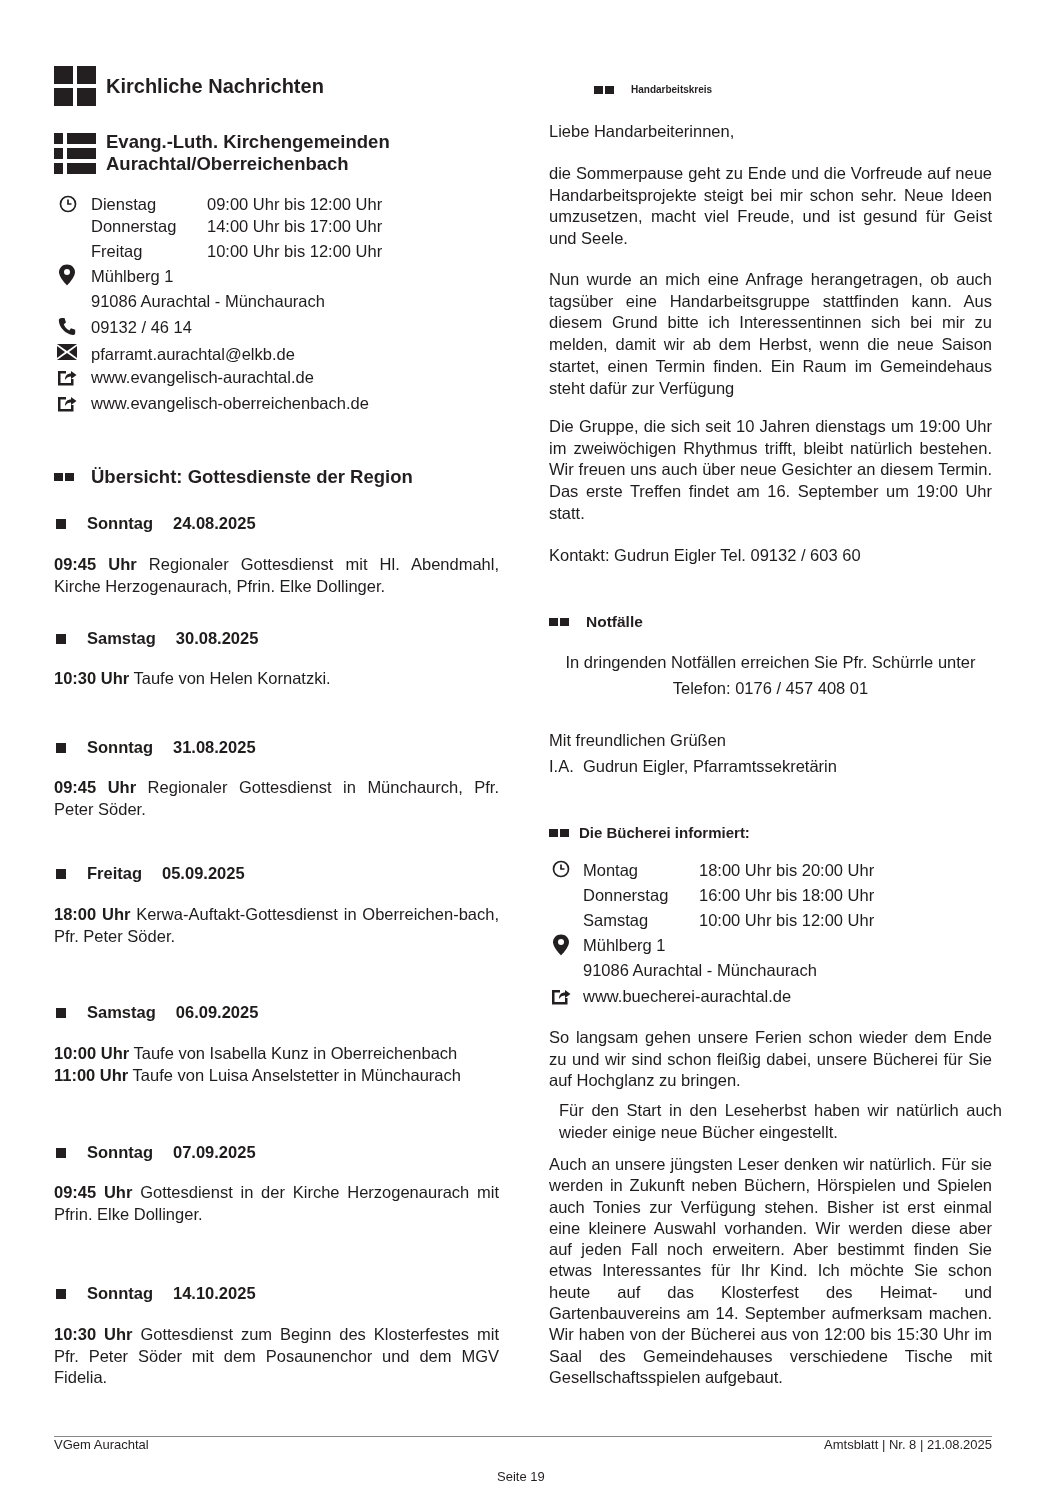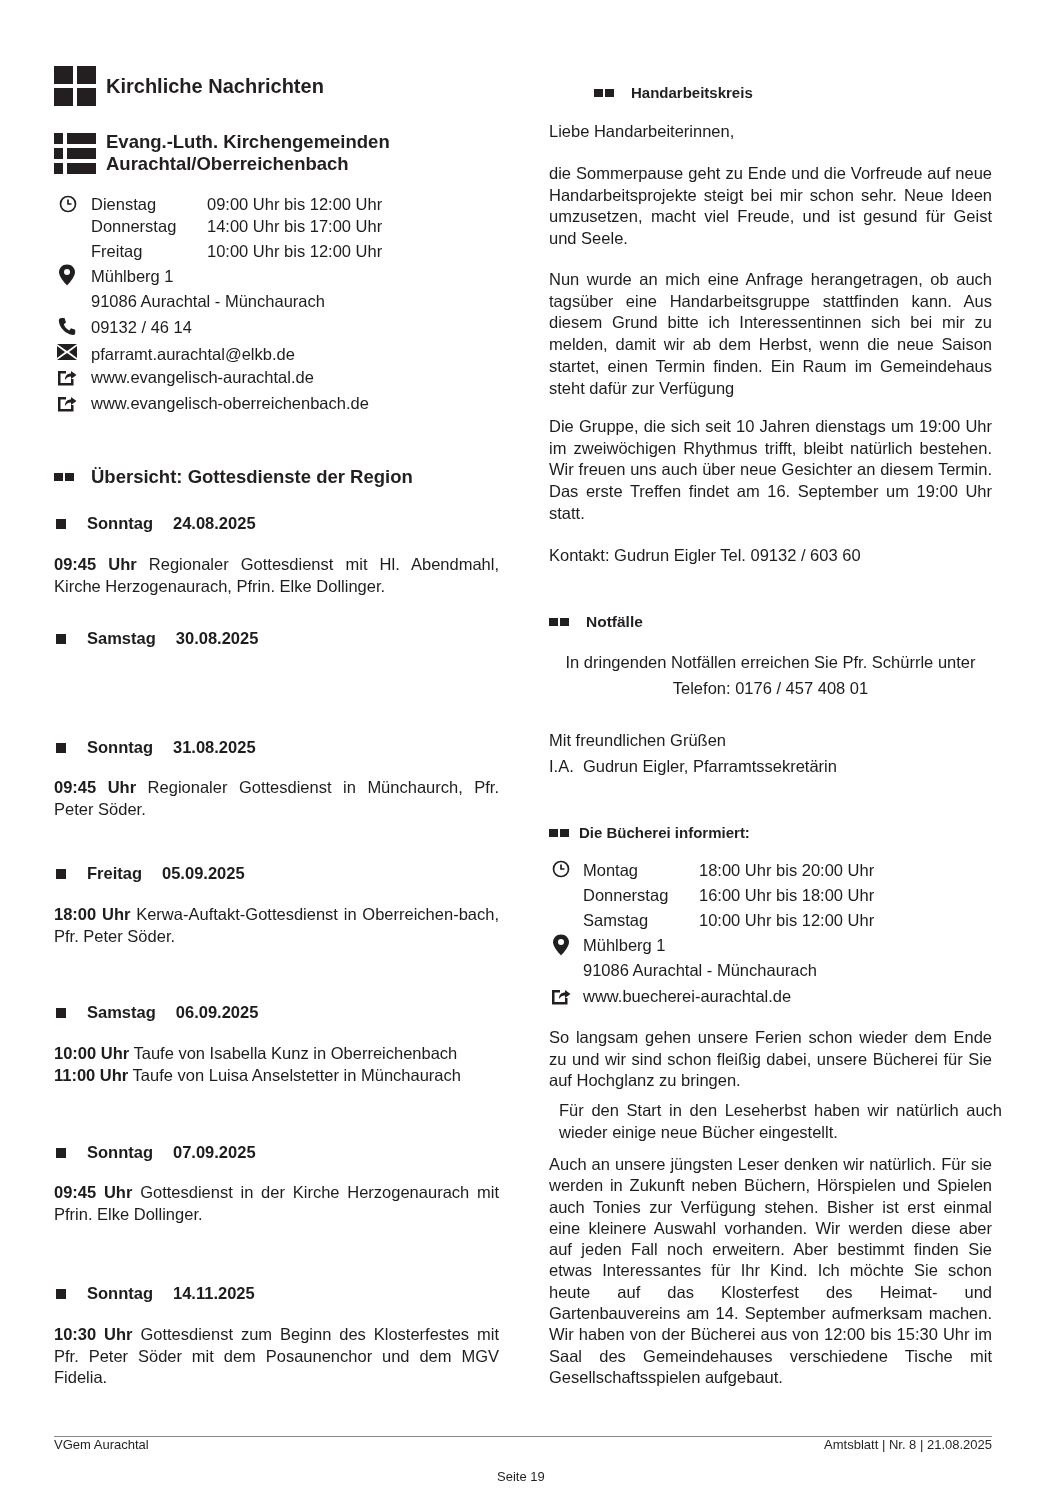--- a/index.html
+++ b/index.html
@@ -157,20 +157,21 @@
     <span>Sonntag</span>
       <span class="d">24.08.2025</span>
   </div>
   <div class="entry" style="top:554px;"><b>09:45 Uhr</b><span> Regionaler Gottesdienst mit Hl. Abendmahl, Kirche Herzogenaurach, Pfrin. Elke Dollinger.</span></div>
 
   <div class="day-h" style="top:629px;">
     <span class="sgsq"></span>
     <span>Samstag</span>
       <span class="d">30.08.2025</span>
   </div>
+  <div class="entry" style="top:668px;"><b>10:30 Uhr</b><span> Taufe von Helen Kornatzki.</span></div>
 
   <div class="day-h" style="top:738px;">
     <span class="sgsq"></span>
     <span>Sonntag</span>
       <span class="d">31.08.2025</span>
   </div>
   <div class="entry" style="top:777px;"><b>09:45 Uhr</b><span> Regionaler Gottesdienst in Münchaurch, Pfr. Peter Söder.</span></div>
 
   <div class="day-h" style="top:864px;">
     <span class="sgsq"></span>
@@ -190,25 +191,25 @@
   <div class="day-h" style="top:1143px;">
     <span class="sgsq"></span>
     <span>Sonntag</span>
       <span class="d">07.09.2025</span>
   </div>
   <div class="entry" style="top:1182px;"><b>09:45 Uhr</b><span> Gottesdienst in der Kirche Herzogenaurach mit Pfrin. Elke Dollinger.</span></div>
 
   <div class="day-h" style="top:1284px;">
     <span class="sgsq"></span>
     <span>Sonntag</span>
-      <span class="d">14.11.2025</span>
+      <span class="d">14.10.2025</span>
   </div>
   <div class="entry" style="top:1324px;"><b>10:30 Uhr</b><span> Gottesdienst zum Beginn des Klosterfestes mit Pfr. Peter Söder mit dem Posaunenchor und dem MGV Fidelia.</span></div>
 
-  <div class="sec-h" style="left:549px; top:84px; font-size:15px;padding-left:45px;">
+  <div class="sec-h" style="left:549px; top:84px; font-size:10px;padding-left:45px;">
     <span class="dblsq" style="margin-right:17px;">
         <i></i>
         <i></i>
       </span>
     <span>Handarbeitskreis</span>
   </div>
   <div class="para left" style="top:121px;">Liebe Handarbeiterinnen,</div>
   <div class="para" style="top:163px;">die Sommerpause geht zu Ende und die Vorfreude auf neue Handarbeitsprojekte steigt bei mir schon sehr. Neue Ideen umzusetzen, macht viel Freude, und ist gesund für Geist und Seele.</div>
   <div class="para" style="top:269px;">Nun wurde an mich eine Anfrage herangetragen, ob auch tagsüber eine Handarbeitsgruppe stattfinden kann. Aus diesem Grund bitte ich Interessentinnen sich bei mir zu melden, damit wir ab dem Herbst, wenn die neue Saison startet, einen Termin finden. Ein Raum im Gemeindehaus steht dafür zur Verfügung</div>
   <div class="para" style="top:416px;">Die Gruppe, die sich seit 10 Jahren dienstags um 19:00 Uhr im zweiwöchigen Rhythmus trifft, bleibt natürlich bestehen. Wir freuen uns auch über neue Gesichter an diesem Termin. Das erste Treffen findet am 16. September um 19:00 Uhr statt.</div>

